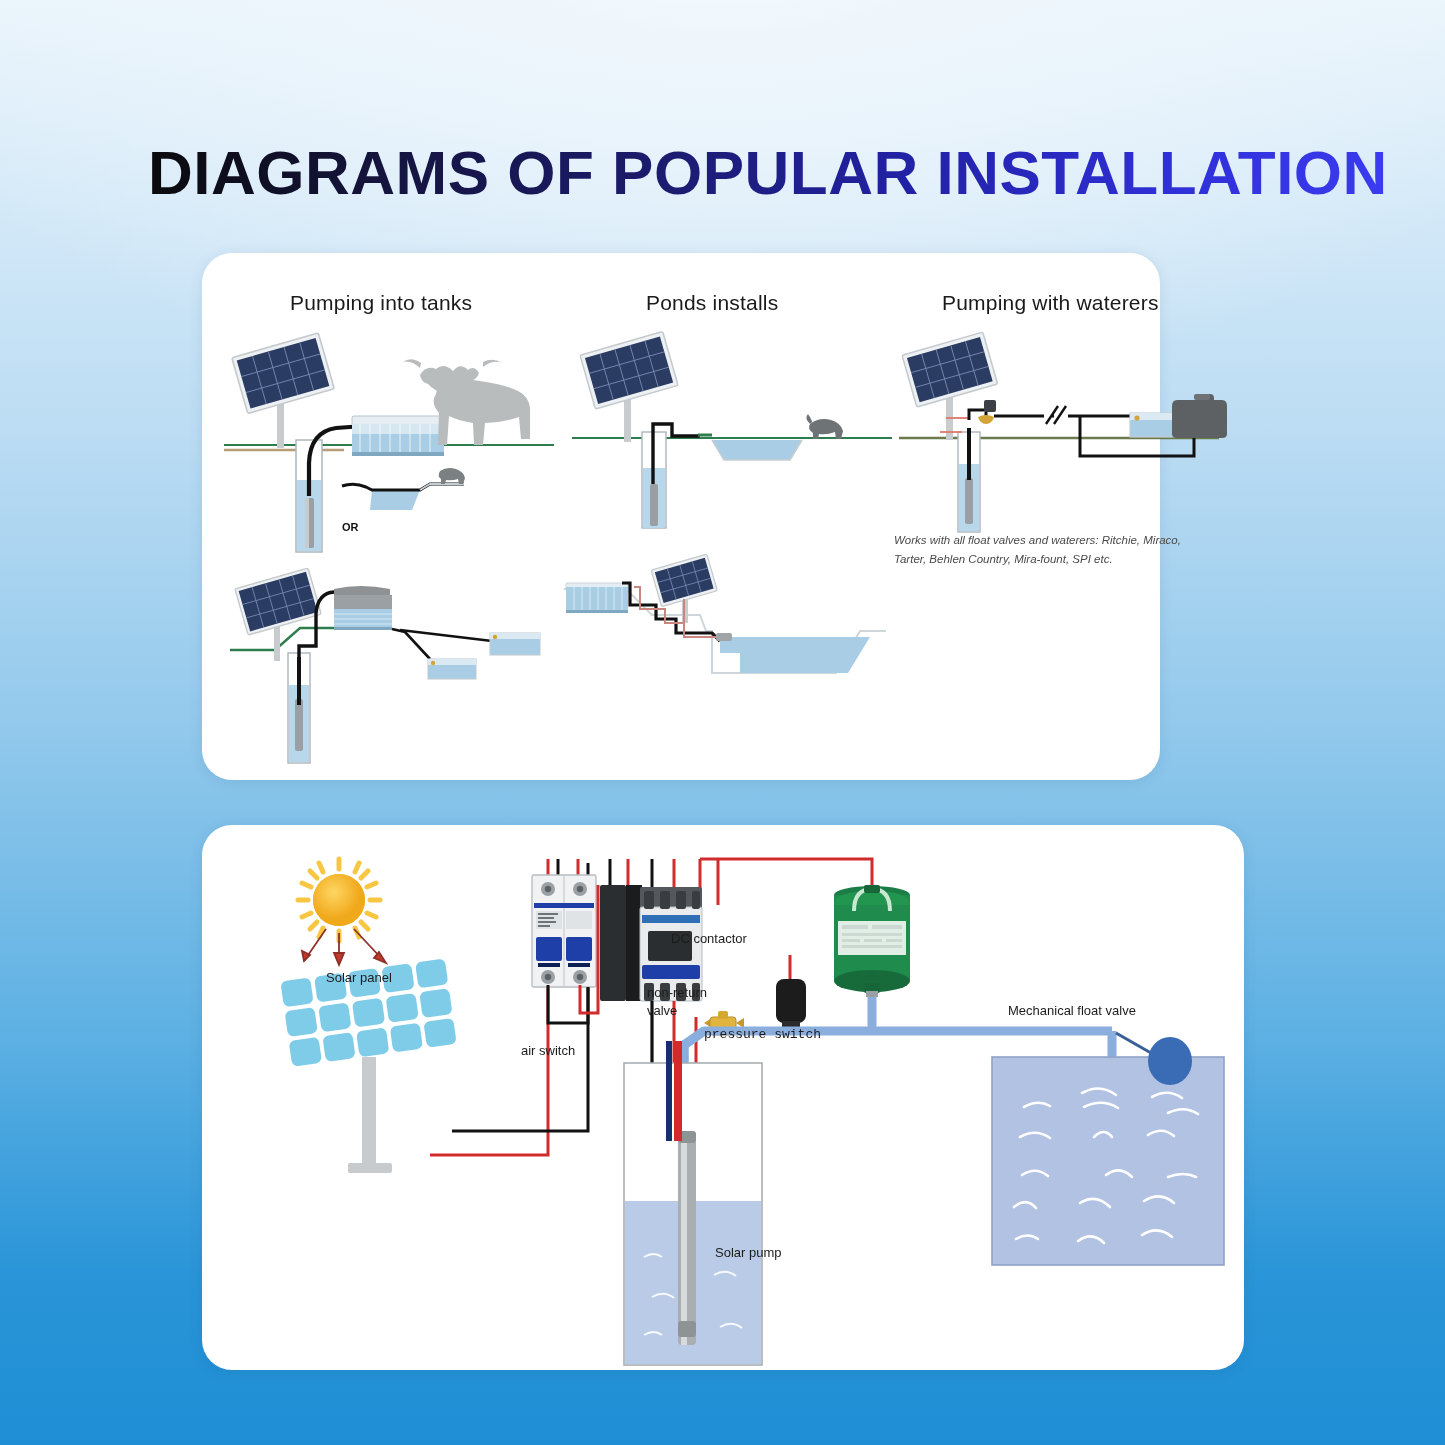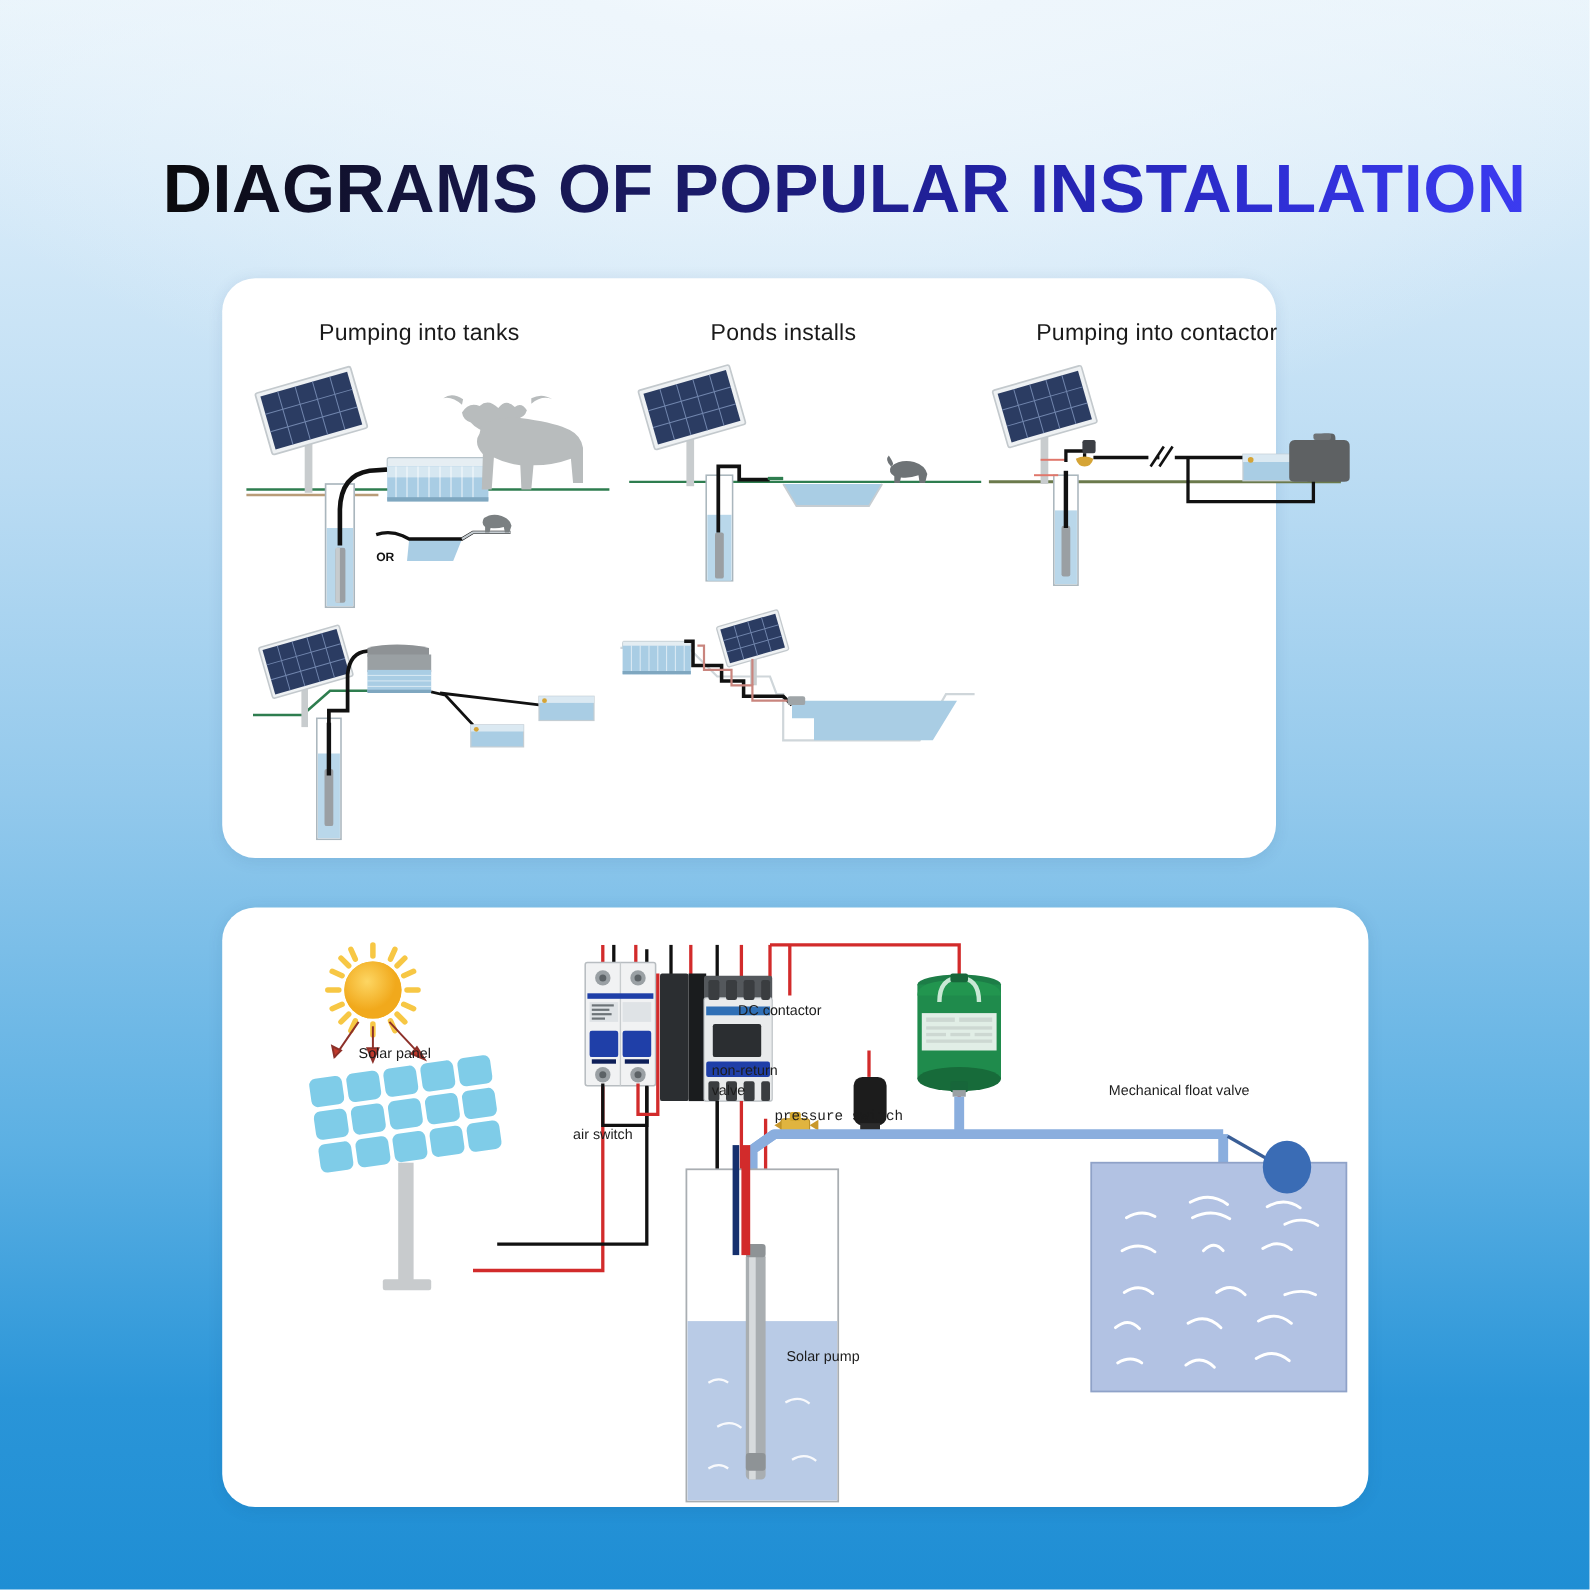--- a/index.html
+++ b/index.html
@@ -33,37 +33,37 @@
 
   .diag-head {
     position:absolute; font-size:21px; color:#1a1a1a;
     letter-spacing:0.2px; white-space:nowrap;
   }
   .caption {
     position:absolute; font-size:11.5px; font-style:italic; color:#4a4a4a;
     line-height:1.65; width:300px;
   }
   .lbl {
-    position:absolute; font-size:13px; color:#1c1c1c; white-space:nowrap;
+    position:absolute; font-size:13px; color:#1c1c1c; white-space:nowrap;margin-top:20px;
   }
   .lbl.or { font-size:11px; font-weight:bold; color:#111; }
 
   svg { display:block; overflow:visible; }
   .svgwrap { position:absolute; }
 </style>
 </head>
 <body>
 
 <div class="title">DIAGRAMS OF POPULAR INSTALLATION</div>
 
 <div class="card" id="card1">
 
   <div class="diag-head" style="left:88px; top:38px;">Pumping into tanks</div>
   <div class="diag-head" style="left:444px; top:38px;">Ponds installs</div>
-  <div class="diag-head" style="left:740px; top:38px;">Pumping into contactor</div>
+  <div class="diag-head" style="left:740px; top:38px;">Pumping with waterers</div>
 
   <div class="svgwrap" style="left:22px; top:75px;">
     <svg width="330" height="260" viewBox="0 0 330 260">
 
       <line x1="0" y1="117" x2="330" y2="117" stroke="#2e7d4f" stroke-width="2.2"></line>
       <line x1="0" y1="122" x2="120" y2="122" stroke="#b99c78" stroke-width="2.4"></line>
 
       <g>
         <rect x="53" y="68" width="7" height="52" fill="#c8ccce"></rect>
         <g transform="rotate(-16 60 45)">
@@ -210,20 +210,24 @@
 
       <g>
         <path d="M303 72 q0 -6 7 -6 l6 0 q4 0 4 4 l0 2 l8 0 q5 0 5 6 l0 28 q0 4 -5 4 l-45 0 q-5 0 -5 -4 l0 -28 q0 -6 5 -6 z" fill="#5e6163"></path>
         <rect x="300" y="66" width="16" height="6" rx="2" fill="#6f7376"></rect>
       </g>
 
       <path d="M186 88 L186 128 L300 128 L300 110" fill="none" stroke="#111" stroke-width="3"></path>
     </svg>
   </div>
 
+  <div class="caption" style="left:692px; top:278px;">
+    <span>Works with all float valves and waterers: Ritchie, Miraco,</span><br>
+    <span>Tarter, Behlen Country, Mira-fount, SPI etc.</span>
+  </div>
 
   <div class="svgwrap" style="left:28px; top:320px;">
     <svg width="320" height="200" viewBox="0 0 320 200">
       <path d="M0 77 L45 77 L70 55 L160 55 L160 57" fill="none" stroke="#2e7d4f" stroke-width="2.4"></path>
       <path d="M160 55 L320 55" fill="none" stroke="#2e7d4f" stroke-width="2.4" opacity="0"></path>
       <g>
         <rect x="44" y="46" width="6" height="42" fill="#c8ccce"></rect>
         <g transform="rotate(-16 50 28)">
           <rect x="10" y="4" width="76" height="48" rx="2" fill="#eef1f3" stroke="#c3c9cd" stroke-width="1.4"></rect>
           <rect x="13" y="7" width="70" height="42" fill="#2b3c62"></rect>

